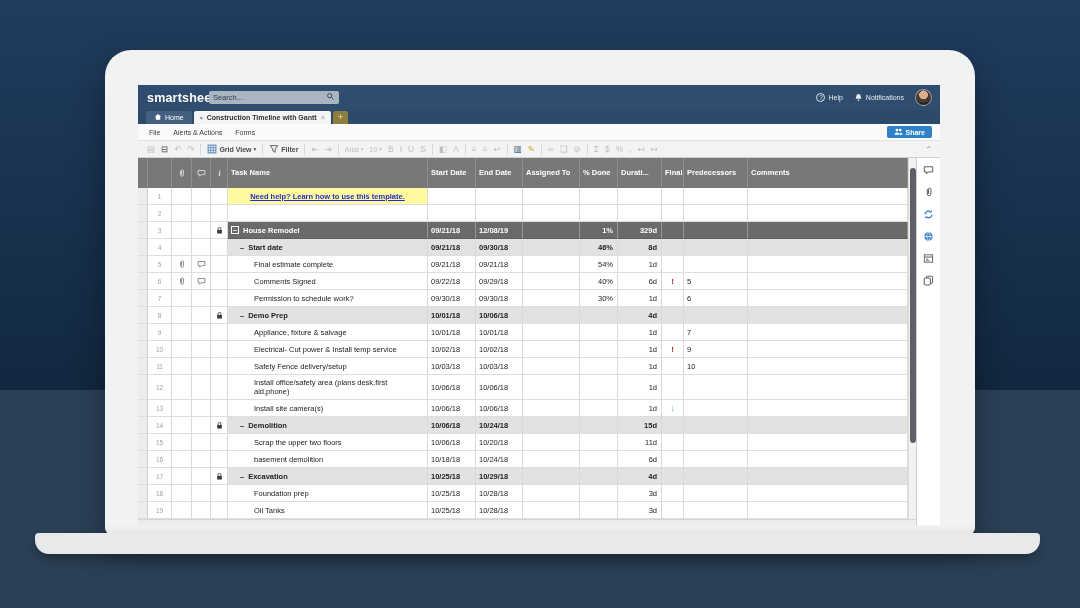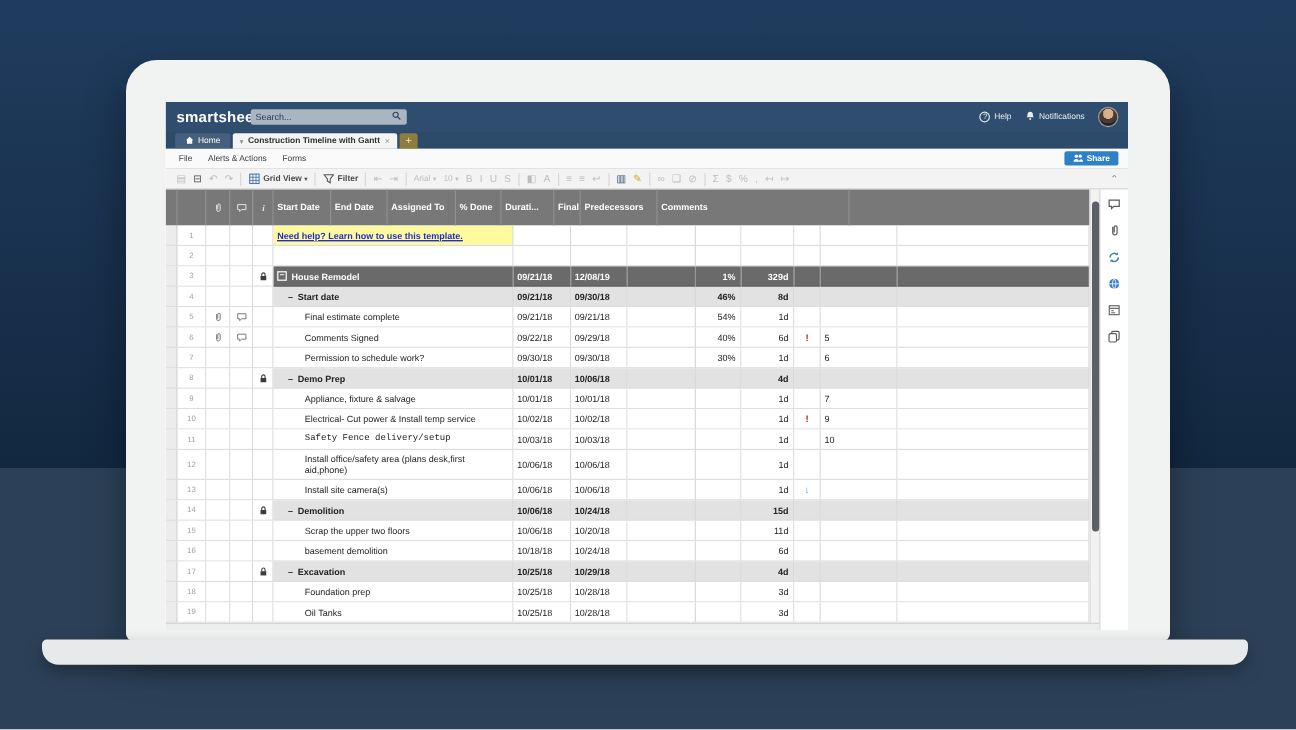--- a/index.html
+++ b/index.html
@@ -80,21 +80,21 @@
   .grow.tall { height:25px; }
   .cell { border-right:1px solid #d9d9d9; border-bottom:1px solid #dedede; overflow:hidden;
           font-size:7.5px; color:#222; display:flex; align-items:center; padding:0 3px; background:#fff; }
   .cell.dragc { background:#ececec; border-right:1px solid #cfcfcf; }
   .cell.numc { justify-content:center; color:#a0a0a0; font-size:6.5px; padding:0; }
   .cell.icnc { justify-content:center; padding:0; }
   .cell.right { justify-content:flex-end; padding-right:4px; }
   .grow.parent .cell.data { background:#e2e2e2; font-weight:bold; }
   .grow.root .cell.data { background:#6a6a6a; color:#fff; font-weight:bold;
                           border-right:1px solid rgba(255,255,255,.3); border-bottom:1px solid #5d5d5d; }
-  .note-cell { background:#fffa9d !important; justify-content:flex-start;text-decoration:underline; }
+  .note-cell { background:#fffa9d !important; justify-content:center; }
   .note-text { color:#1f2bd6; font-weight:bold; text-decoration:underline; font-size:7.5px; }
   .indent-child { padding-left:26px !important; }
   .indent-parent { padding-left:12px !important; }
   .dash { margin-right:4px; font-weight:bold; }
   .expand-box { display:inline-block; width:8px; height:8px; border:1px solid #fff; margin-right:4px;
                 line-height:6px; font-size:7px; text-align:center; flex:none; }
   .prio-alert { color:#b3281e; font-weight:bold; font-size:8px; margin:0 auto; }
   .prio-down { color:#4a90d9; font-weight:bold; font-size:8px; margin:0 auto; }
   .taskwrap { line-height:1.2; white-space:normal; }
 
@@ -300,20 +300,21 @@
             <div class="h-cell icn" style="width: 19px; flex: 0 0 auto;">
               <svg width="9" height="9" viewBox="0 0 11 11">
                 <path d="M1.3 1.8h8.4v5.1H5.2L3.3 8.8V6.9h-2z" fill="none" stroke="#e6e6e6" stroke-width="1"></path>
               </svg>
             </div>
             <div class="h-cell icn" style="width: 17px; flex: 0 0 auto;">
               <svg width="9" height="9" viewBox="0 0 11 11">
                 <text x="5.5" y="8.6" font-size="9" font-style="italic" font-family="serif" fill="#e6e6e6" text-anchor="middle">i</text>
               </svg>
             </div>
+            <div class="h-cell" style="width: 200px; flex: 0 0 auto;">Task Name</div>
             <div class="h-cell" style="width: 48px; flex: 0 0 auto;">Start Date</div>
             <div class="h-cell" style="width: 47px; flex: 0 0 auto;">End Date</div>
             <div class="h-cell" style="width: 57px; flex: 0 0 auto;">Assigned To</div>
             <div class="h-cell" style="width: 38px; flex: 0 0 auto;">% Done</div>
             <div class="h-cell" style="width: 44px; flex: 0 0 auto;">Durati...</div>
             <div class="h-cell" style="width: 22px; flex: 0 0 auto;">Final</div>
             <div class="h-cell" style="width: 64px; flex: 0 0 auto;">Predecessors</div>
             <div class="h-cell" style="width: 160px; flex: 0 0 auto;">Comments</div>
           </div>
         <div id="gridrows">
@@ -527,21 +528,21 @@
               </div>
               <div class="cell data" style="width: 64px; flex: 0 0 auto;">9</div>
               <div class="cell data" style="width: 160px; flex: 0 0 auto;"></div>
             </div>
             <div class="grow child">
               <div class="cell dragc" style="width: 10px; flex: 0 0 auto;"></div>
               <div class="cell numc" style="width: 24px; flex: 0 0 auto;">11</div>
               <div class="cell icnc" style="width: 20px; flex: 0 0 auto;"></div>
               <div class="cell icnc" style="width: 19px; flex: 0 0 auto;"></div>
               <div class="cell icnc" style="width: 17px; flex: 0 0 auto;"></div>
-              <div class="cell data indent-child" style="width: 200px; flex: 0 0 auto; font-family: Liberation Mono, monospace;">
+              <div class="cell data indent-child" style="width: 200px; flex: 0 0 auto;">
                 <span class="taskwrap">Safety Fence delivery/setup</span>
               </div>
               <div class="cell data" style="width: 48px; flex: 0 0 auto;">10/03/18</div>
               <div class="cell data" style="width: 47px; flex: 0 0 auto;">10/03/18</div>
               <div class="cell data" style="width: 57px; flex: 0 0 auto;"></div>
               <div class="cell data right" style="width: 38px; flex: 0 0 auto;"></div>
               <div class="cell data right" style="width: 44px; flex: 0 0 auto;">1d</div>
               <div class="cell data" style="width: 22px; flex: 0 0 auto;"></div>
               <div class="cell data" style="width: 64px; flex: 0 0 auto;">10</div>
               <div class="cell data" style="width: 160px; flex: 0 0 auto;"></div>

